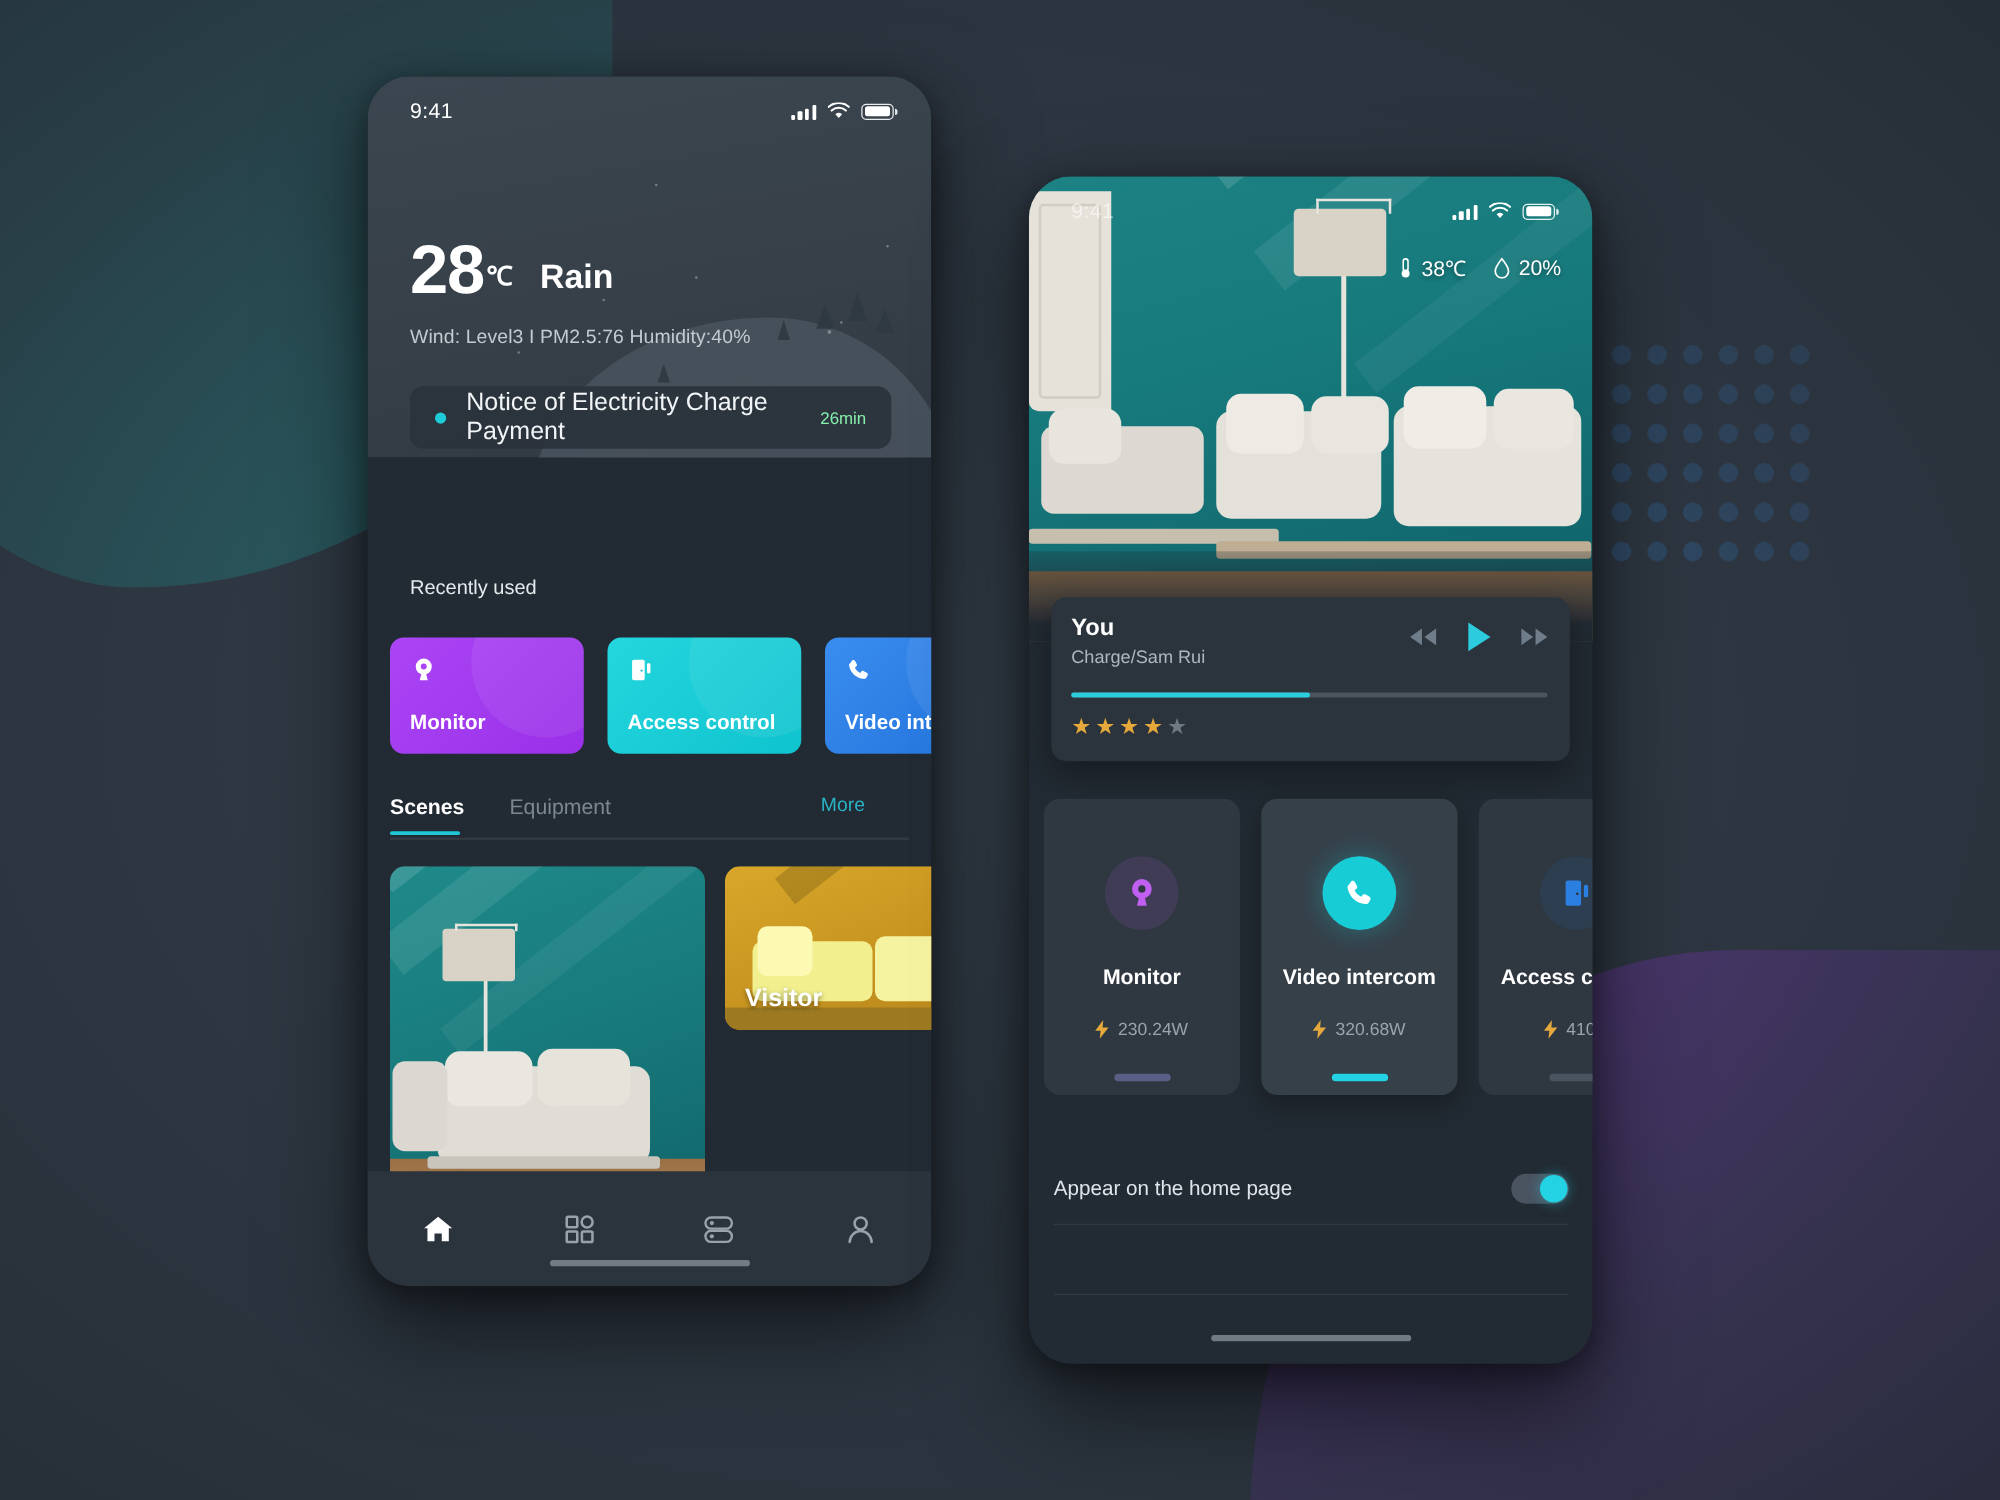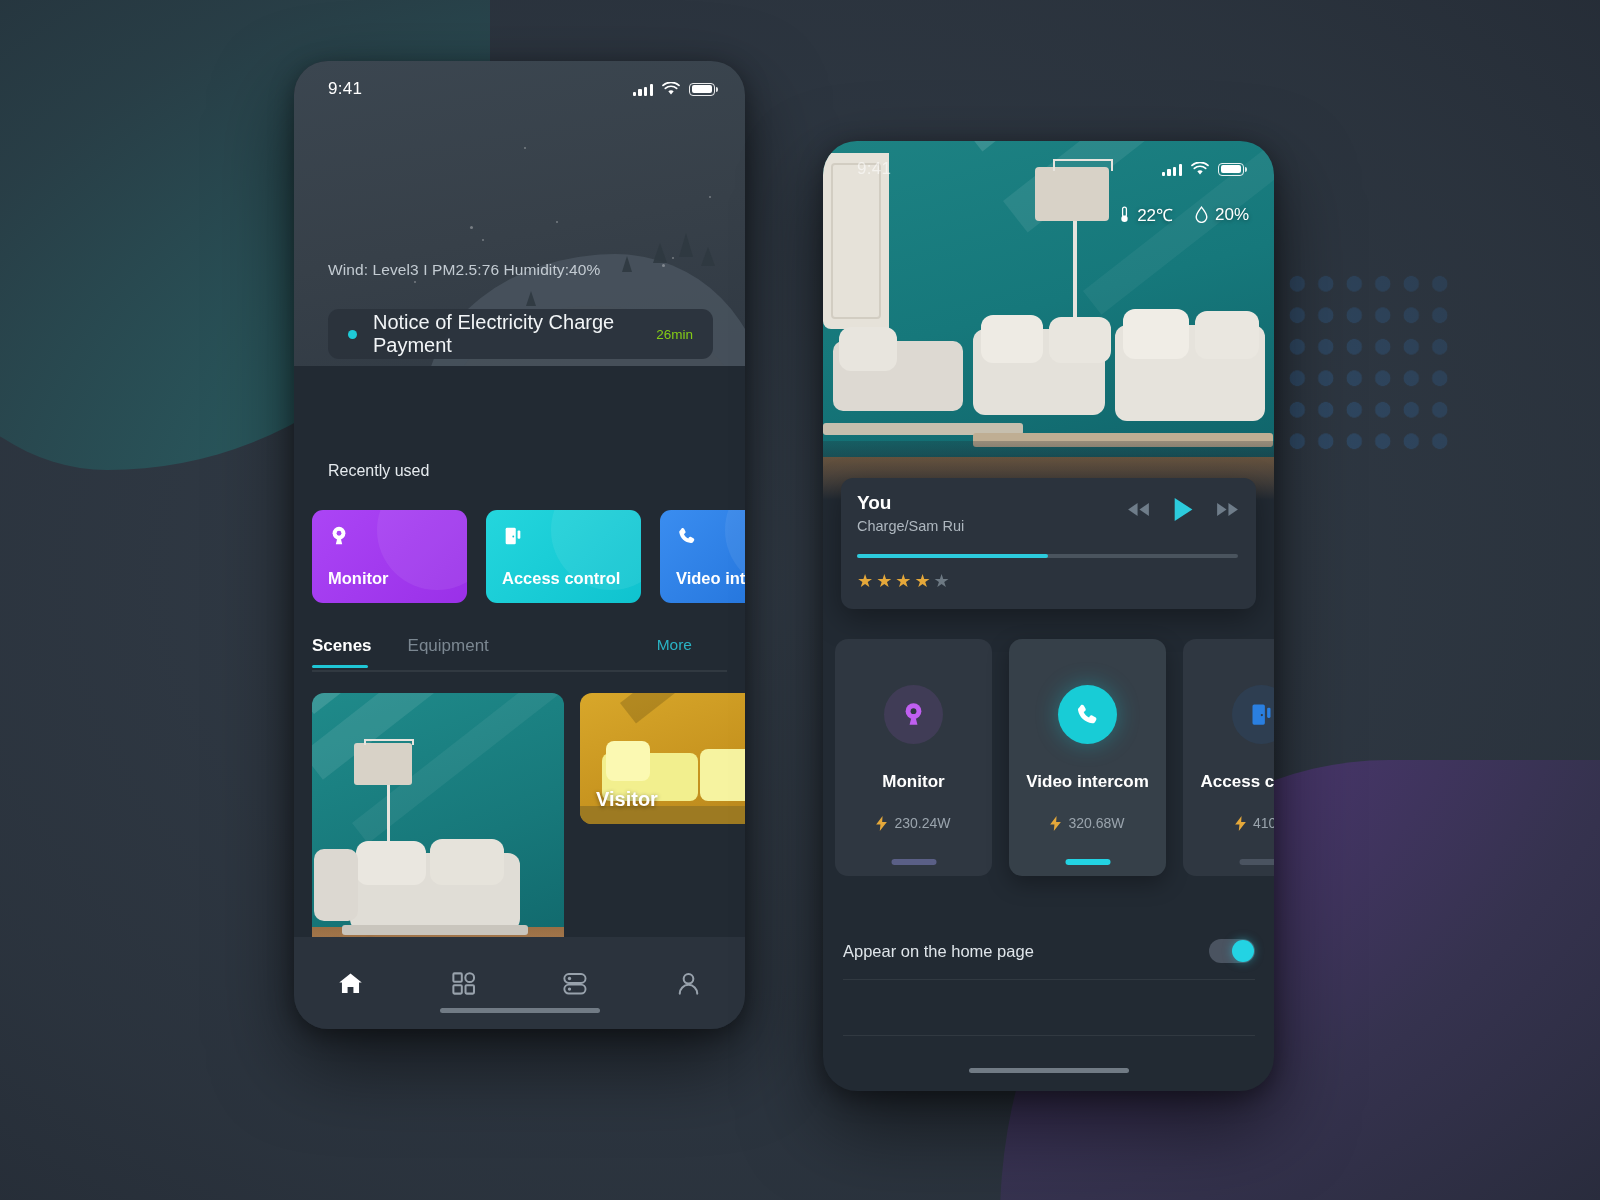--- a/index.html
+++ b/index.html
@@ -82,21 +82,21 @@
   .temp-cond{ font-size:27px; font-weight:600; margin-left:22px; line-height:1; margin-bottom:6px; }
   .metrics{ position:absolute; left:34px; top:200px; font-size:15.5px; color:#c3cbd2; letter-spacing:.1px; }
 
   .notice{
     position:absolute; left:34px; top:248px; width:385px; height:50px;
     background:rgba(42,50,60,.92); border-radius:11px;
     display:flex; align-items:center; padding:0 20px; gap:16px;
   }
   .dot-cyan{ width:9px; height:9px; border-radius:50%; background:#1ecbd8; flex:none; }
   .notice-text{ color:#f2f5f7; font-size:20px; flex:1; }
-  .notice-time{ color:#84cc16; font-size:13.5px; }
+  .notice-time{ color:#86efac; font-size:13.5px; }
 
   .sec-title{ position:absolute; left:34px; font-size:16px; color:#e5eaee; }
 
   .chips{ position:absolute; left:312px; top:449px; display:flex; gap:19px; }
   .chip{ width:155px; height:93px; border-radius:11px; padding:15px 16px;
          display:flex; flex-direction:column; justify-content:space-between;
          position:relative; overflow:hidden; flex:none;}
   .chip::after{ content:""; position:absolute; right:-30px; top:-40px; width:120px; height:120px;
                 border-radius:50%; background:rgba(255,255,255,.07); }
   .chip-label{ color:#fff; font-size:16.5px; font-weight:600; white-space:nowrap; z-index:2;}
@@ -224,20 +224,25 @@
         </span>
       <svg width="18" height="14" viewBox="0 0 18 14">
         <path d="M9 12.4 L6.3 9.3 A4.3 4.3 0 0 1 11.7 9.3 Z" fill="#fff"></path>
         <path d="M3.3 6.4 A8.6 8.6 0 0 1 14.7 6.4" stroke="#fff" stroke-width="1.7" fill="none" stroke-linecap="round"></path>
         <path d="M1 3.4 A12 12 0 0 1 17 3.4" stroke="#fff" stroke-width="1.7" fill="none" stroke-linecap="round"></path>
       </svg>
       <span class="batt"></span>
     </span>
   </div>
 
+  <div class="temp-row">
+    <span class="temp-num">28</span>
+    <span class="temp-unit">℃</span>
+    <span class="temp-cond">Rain</span>
+  </div>
   <div class="metrics" style="z-index:4;">Wind: Level3  I  PM2.5:76   Humidity:40%</div>
 
   <div class="notice" style="z-index:4;">
     <span class="dot-cyan"></span>
     <span class="notice-text">Notice of Electricity Charge Payment</span>
     <span class="notice-time">26min</span>
   </div>
 
   <div class="sec-title" style="top:401px;">Recently used</div>
 
@@ -404,21 +409,21 @@
       <span class="batt"></span>
     </span>
   </div>
 
   <div class="p2-env">
     <span class="env-item">
       <svg width="11" height="17" viewBox="0 0 10 16">
           <rect x="3.2" y="1" width="3.6" height="9" rx="1.8" fill="none" stroke="#fff" stroke-width="1.2"></rect>
           <circle cx="5" cy="12" r="3" fill="#fff"></circle>
         </svg>
-      <span>22℃</span>
+      <span>38℃</span>
     </span>
     <span class="env-item">
       <svg width="13" height="17" viewBox="0 0 12 16">
           <path d="M6 1 C6 1 11 7.2 11 10.4 A5 5 0 0 1 1 10.4 C1 7.2 6 1 6 1Z" fill="none" stroke="#fff" stroke-width="1.3"></path>
         </svg>
       <span>20%</span>
     </span>
   </div>
 
   <div class="player">

